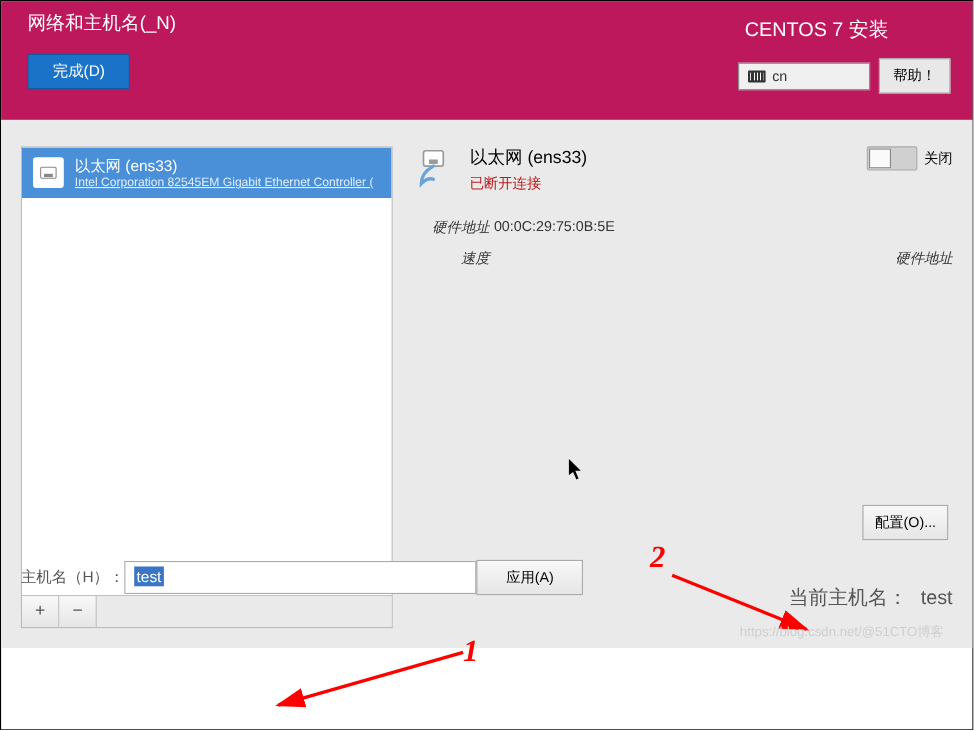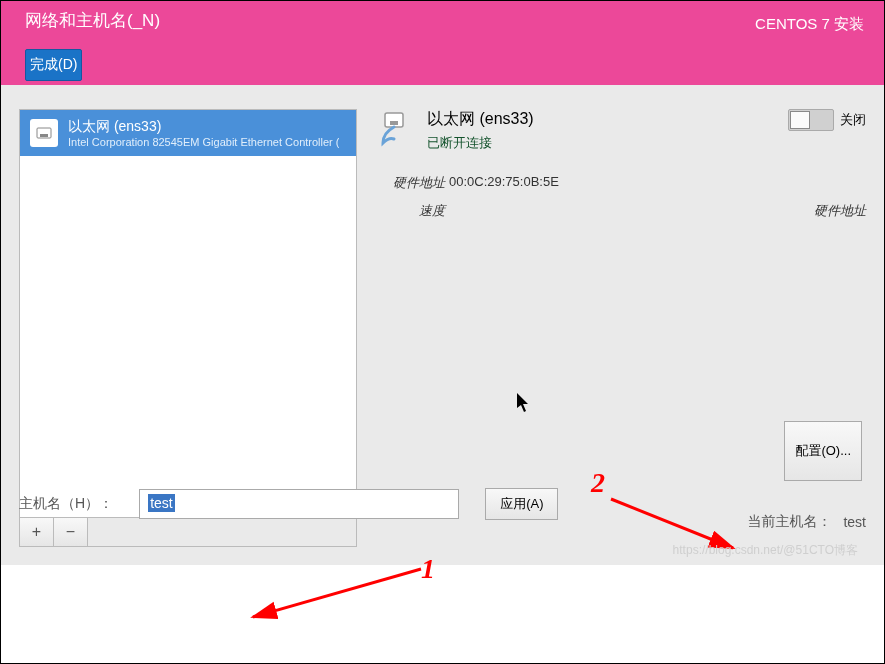--- a/index.html
+++ b/index.html
@@ -1,71 +1,71 @@
 <!DOCTYPE html>
 <html><head>
 <meta charset="utf-8">
 <style>
 * { box-sizing: border-box; margin: 0; padding: 0; font-family: "Microsoft YaHei", "WenQuanYi Micro Hei", sans-serif; }
 body { background: #fff; width: 885px; height: 664px; overflow: hidden; position: relative; }
 
 .outer-border { border: 1px solid #000; width: 885px; height: 664px; }
 
 
-.header { background: #ec4899; height: 84px; position: relative; color: #fff; }
+.header { background: #be185d; height: 108px; position: relative; color: #fff; }
 .header-title { position: absolute; left: 24px; top: 8px; font-size: 17px; font-weight: normal; }
-.header-done-btn { position: absolute; left: 24px; top: 48px; background: #1a73c7; border: 1px solid #1558a0; color: #fff; padding: 6px 4px; font-size: 14px; cursor: pointer; border-radius: 2px; }
+.header-done-btn { position: absolute; left: 24px; top: 48px; background: #1a73c7; border: 1px solid #1558a0; color: #fff; padding: 6px 22px; font-size: 14px; cursor: pointer; border-radius: 2px; }
 .header-right { position: absolute; right: 20px; top: 14px; text-align: left; }
-.header-install { color: #fff; font-size: 15px; margin-bottom: 8px; margin-left: 6px; }
+.header-install { color: #fff; font-size: 18px; margin-bottom: 8px; margin-left: 6px; }
 .header-controls { display: flex; gap: 8px; align-items: center; margin-top: 14px; }
 .kb-indicator { background: #f0f0f0; color: #333; border: 1px solid #888; padding: 4px 8px; display: flex; align-items: center; gap: 6px; font-size: 13px; width: 120px; }
 .kb-icon { display: inline-block; width: 16px; height: 11px; background: #333; border-radius: 1px; position: relative; }
 .kb-icon::after { content: ""; position: absolute; inset: 2px; background: repeating-linear-gradient(90deg, #fff 0 1px, #333 1px 3px); }
 .help-btn { background: #e8e8e8; border: 1px solid #aaa; padding: 6px 12px; font-size: 13px; cursor: pointer; min-width: 60px; }
 
 
 .main { background: #eaeaea; height: 480px; padding: 24px 18px 18px 18px; display: flex; gap: 18px; position: relative; }
 
 
 .left-panel { width: 338px; display: flex; flex-direction: column; }
 .device-list { background: #fff; border: 1px solid #bbb; flex: 1; overflow: hidden; }
 .device-item { background: #4a90d9; color: #fff; padding: 8px 10px; display: flex; align-items: center; gap: 10px; cursor: pointer; }
 .device-icon-wrap { width: 28px; height: 28px; background: #fff; border-radius: 3px; display: flex; align-items: center; justify-content: center; flex-shrink: 0; }
 .device-item-text { overflow: hidden; }
 .device-item-name { font-size: 14px; white-space: nowrap; }
-.device-item-desc { font-size: 11px; color: #e0eefb; white-space: nowrap; }
+.device-item-desc { font-size: 11px; color: #e0eefb; white-space: nowrap; text-decoration: underline; }
 .plus-minus-row { display: flex; border: 1px solid #bbb; border-top: none; }
 .pm-btn { width: 34px; height: 28px; background: linear-gradient(#f8f8f8,#e6e6e6); border: none; border-right: 1px solid #bbb; cursor: pointer; font-size: 16px; color: #555; }
 .pm-btn:last-child { }
 .pm-filler { flex:1; background: #eaeaea; }
 
 
 .right-panel { flex: 1; display: flex; flex-direction: column; position: relative; }
 .detail-header { display: flex; justify-content: space-between; align-items: flex-start; }
 .detail-left { display: flex; gap: 12px; align-items: flex-start; }
 .big-ethernet-icon { width: 40px; height: 40px; display: flex; align-items: center; justify-content: center; }
 .conn-texts { }
 .conn-title { font-size: 16px; margin-bottom: 4px; }
-.conn-status { font-size: 13px; color: #14532d; }
+.conn-status { font-size: 13px; color: #b91c1c; }
 .toggle-group { display: flex; align-items: center; gap: 6px; }
 .toggle-track { width: 46px; height: 22px; background: #d0d0d0; border: 1px solid #aaa; border-radius: 2px; position: relative; cursor: pointer; }
 .toggle-thumb { width: 20px; height: 18px; background: #fafafa; border: 1px solid #888; position: absolute; left: 1px; top: 1px; }
 .toggle-label { font-size: 13px; }
 .info-grid { margin-top: 22px; display: grid; grid-template-columns: 70px auto; row-gap: 10px; column-gap: 4px; font-size: 13px; color: #333; }
 .info-label { text-align: right; font-style: italic; }
-.configure-btn { position: absolute; right: 4px; bottom: 66px; background: linear-gradient(#f8f8f8,#e6e6e6); border: 1px solid #aaa; padding: 20px 10px; font-size: 13px; cursor: pointer; }
+.configure-btn { position: absolute; right: 4px; bottom: 80px; background: linear-gradient(#f8f8f8,#e6e6e6); border: 1px solid #aaa; padding: 6px 10px; font-size: 13px; cursor: pointer; }
 
 
-.bottom-row { position: absolute; left: 18px; right: 18px; bottom: 34px; display: flex; align-items: center; gap: 26px; font-size: 14px; }
+.bottom-row { position: absolute; left: 18px; right: 18px; bottom: 34px; display: flex; align-items: center; gap: 0; font-size: 14px; }
 .hostname-label { color: #555; }
 .hostname-input { width: 320px; height: 30px; border: 1px solid #aaa; background: #fff; padding: 2px 6px; font-size: 14px; }
 .hostname-input::selection { background: #3a76c4; color: #fff; }
 .sel-text { background: #3a76c4; color: #fff; padding: 1px 2px; display: inline-block; margin: 2px; }
-.apply-btn { background: linear-gradient(#f8f8f8,#e6e6e6); border: 1px solid #aaa; padding: 6px 14px; font-size: 13px; cursor: pointer; }
-.bottom-right { margin-left: auto; display: flex; align-items: center; gap: 12px; color: #555; font-size: 14px; margin-top: 36px; }
+.apply-btn { background: linear-gradient(#f8f8f8,#e6e6e6); border: 1px solid #aaa; padding: 6px 26px; font-size: 13px; cursor: pointer; }
+.bottom-right { margin-left: auto; display: flex; align-items: center; gap: 12px; color: #555; font-size: 18px; margin-top: 36px; }
 
 
 .ann-num { position: absolute; color: #ff0000; font-size: 28px; font-weight: bold; font-style: italic; font-family: serif; }
 .arrow-svg { position: absolute; pointer-events: none; }
 
 
 .mouse-cursor { position: absolute; left: 516px; top: 308px; font-size: 18px; color: #000; }
 
 
 .watermark { position: absolute; right: 26px; bottom: 6px; color: #cfcfcf; font-size: 12px; }
@@ -76,20 +76,27 @@
 </head>
 <body>
 
 <div class="outer-border">
 
   <div class="header">
     <div class="header-title">网络和主机名(_N)</div>
     <button class="header-done-btn">完成(D)</button>
     <div class="header-right">
       <div class="header-install">CENTOS 7 安装</div>
+      <div class="header-controls">
+        <div class="kb-indicator">
+          <span class="kb-icon"></span>
+          <span>cn</span>
+        </div>
+        <button class="help-btn">帮助！</button>
+      </div>
     </div>
   </div>
 
   <div class="main">
 
     <div class="left-panel">
       <div class="device-list">
         <div class="device-item">
           <div class="device-icon-wrap">
             <svg width="20" height="20" viewBox="0 0 20 20">

